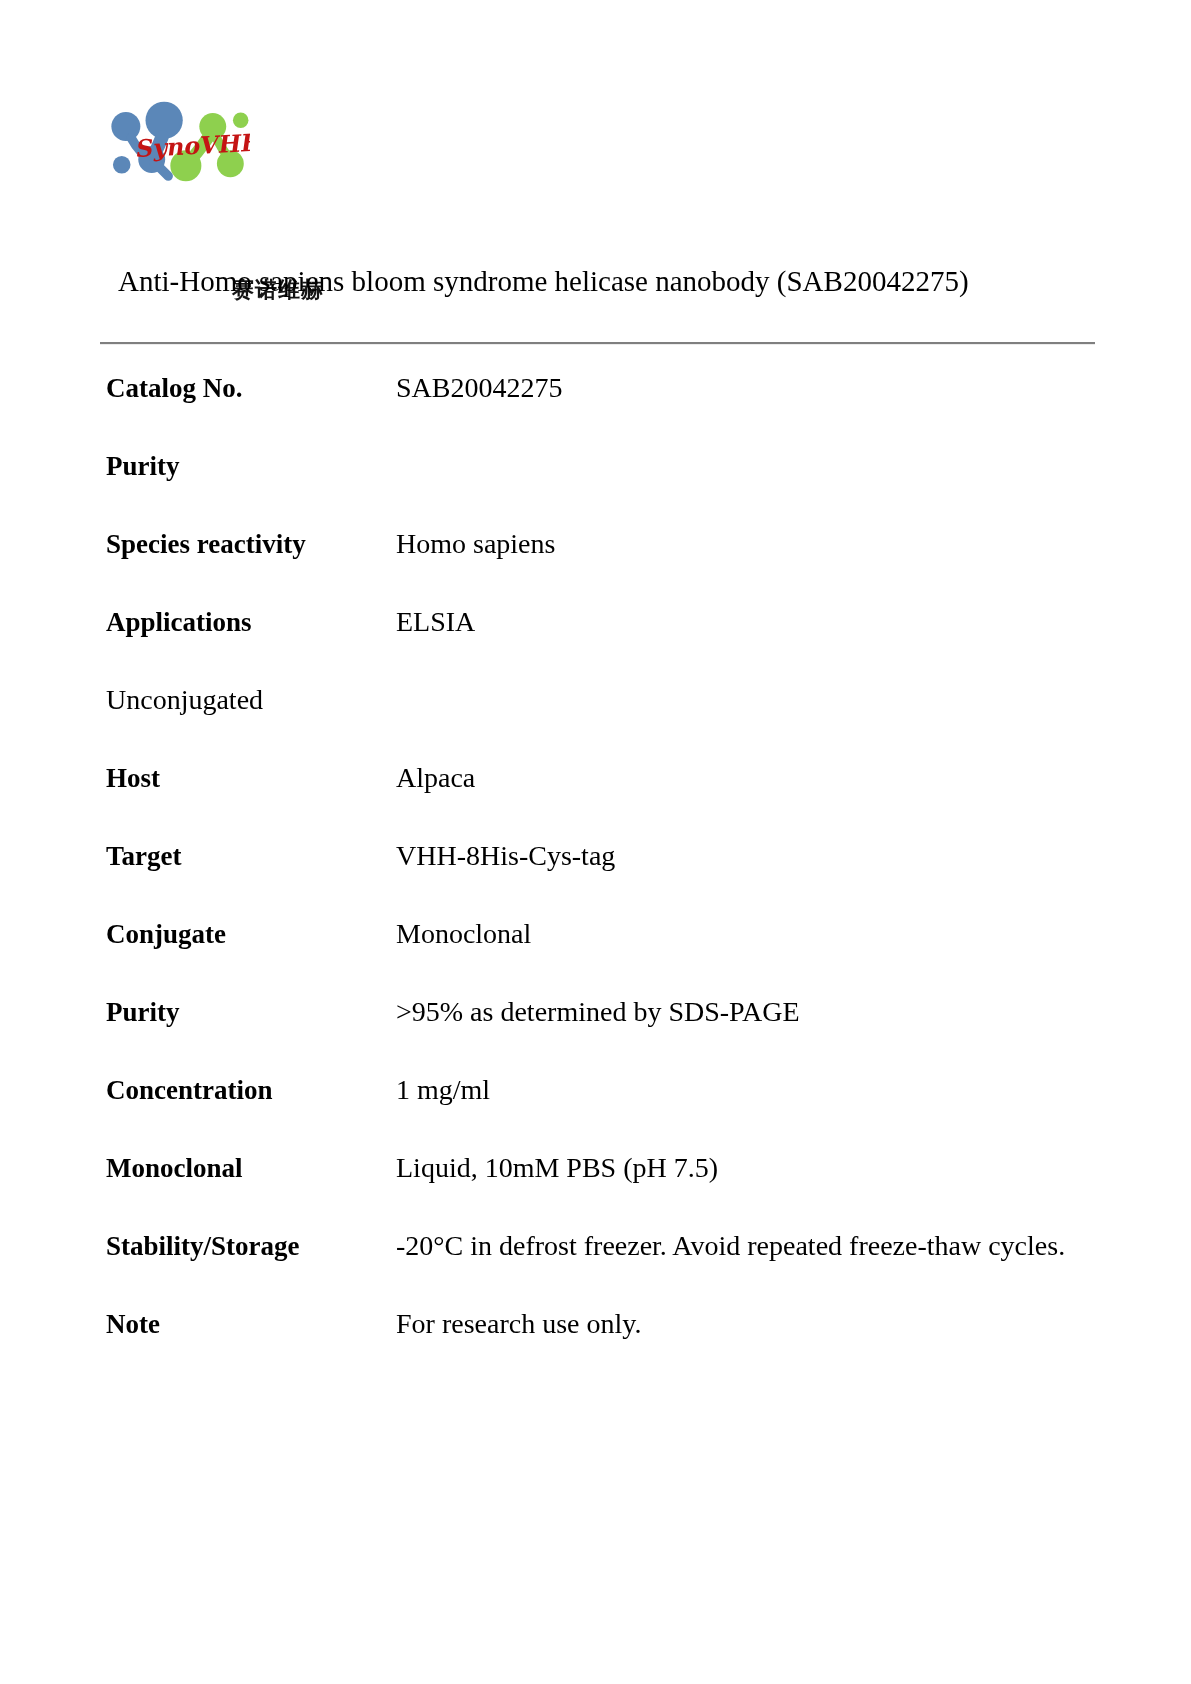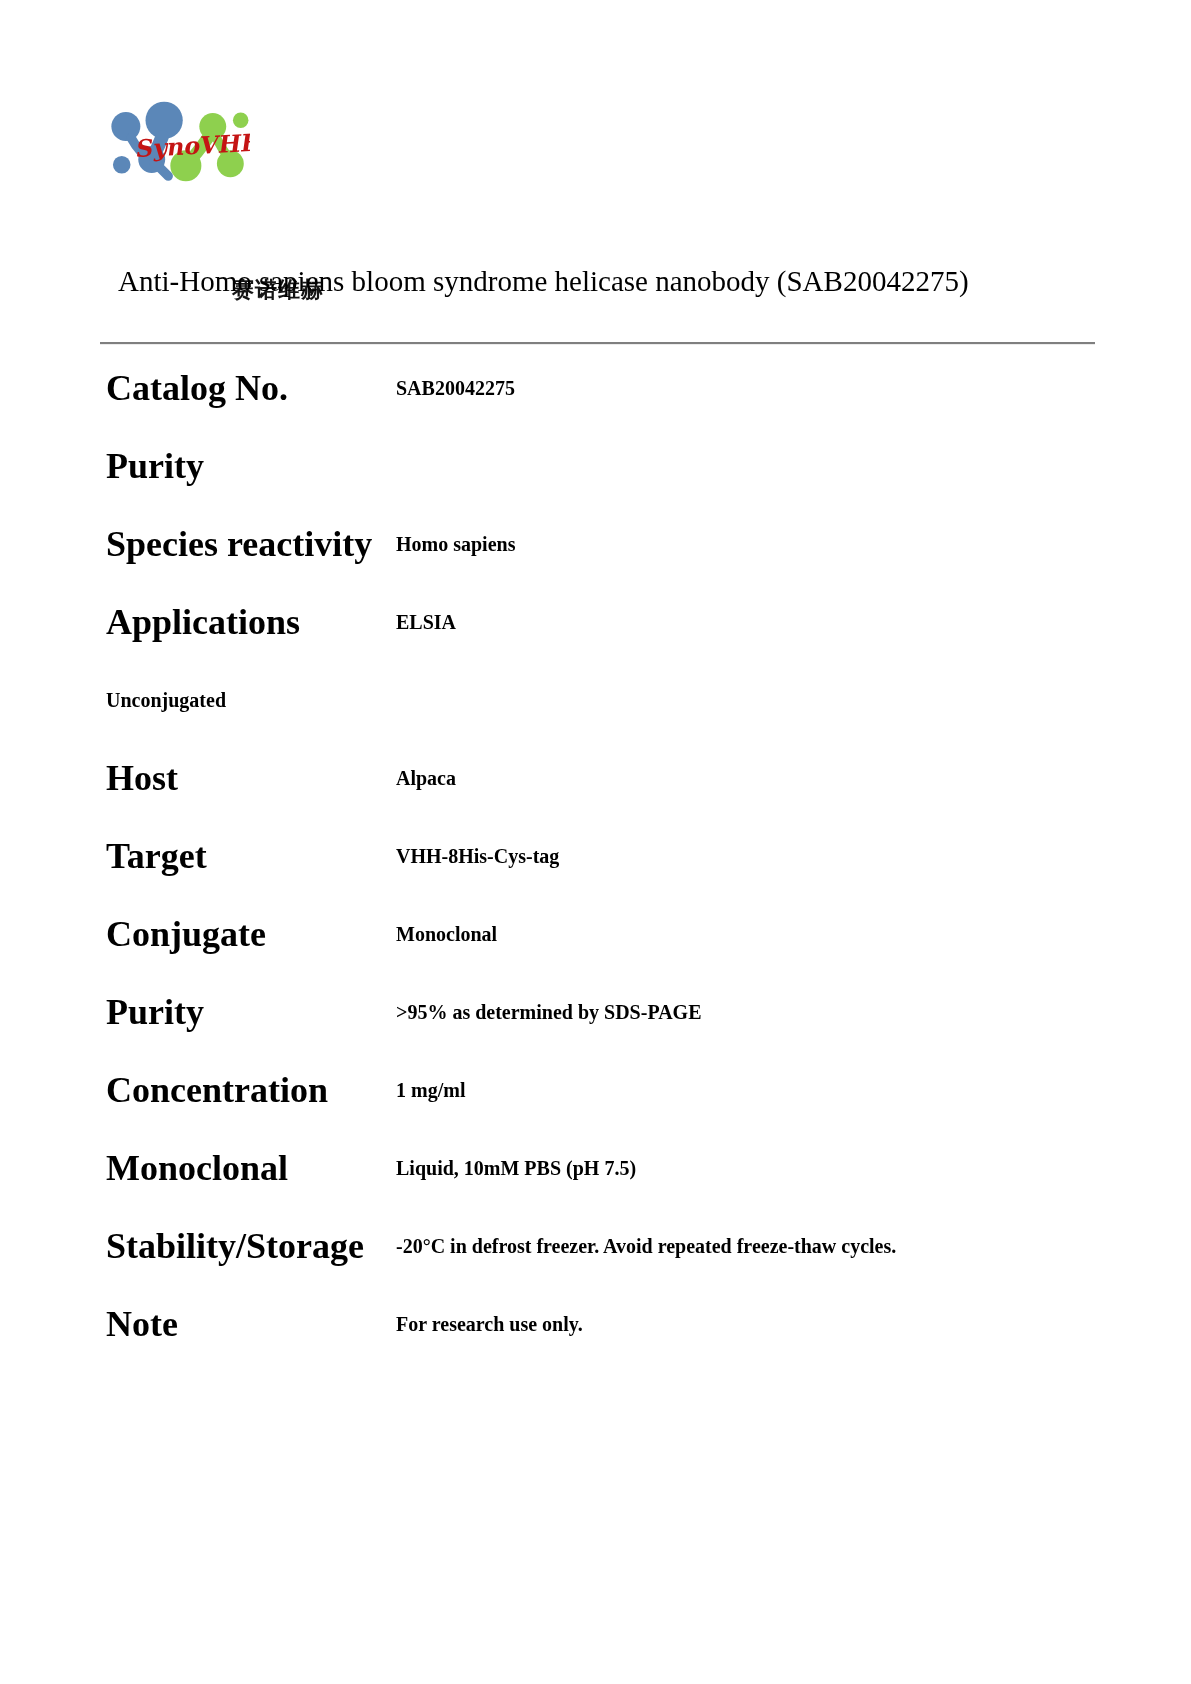--- a/index.html
+++ b/index.html
@@ -65,27 +65,27 @@
     top: 349px;
     width: 990px;
   }
   .field-row {
     display: flex;
     align-items: center;
     height: 78px;
   }
   .field-label {
     flex: 0 0 290px;
-    font-size: 36px;
+    font-size: 27px;
     font-weight: 700;
     white-space: nowrap;
   }
   .field-value {
-    font-size: 20px;
-    font-weight: 700;
+    font-size: 28px;
+    font-weight: 400;
     white-space: nowrap;
   }
 </style>
 </head>
 <body>
 
 <div class="page">
 
   <div class="logo-block">
     <svg class="logo-svg" width="150" height="125" viewBox="0 0 145 120" xmlns="http://www.w3.org/2000/svg">

